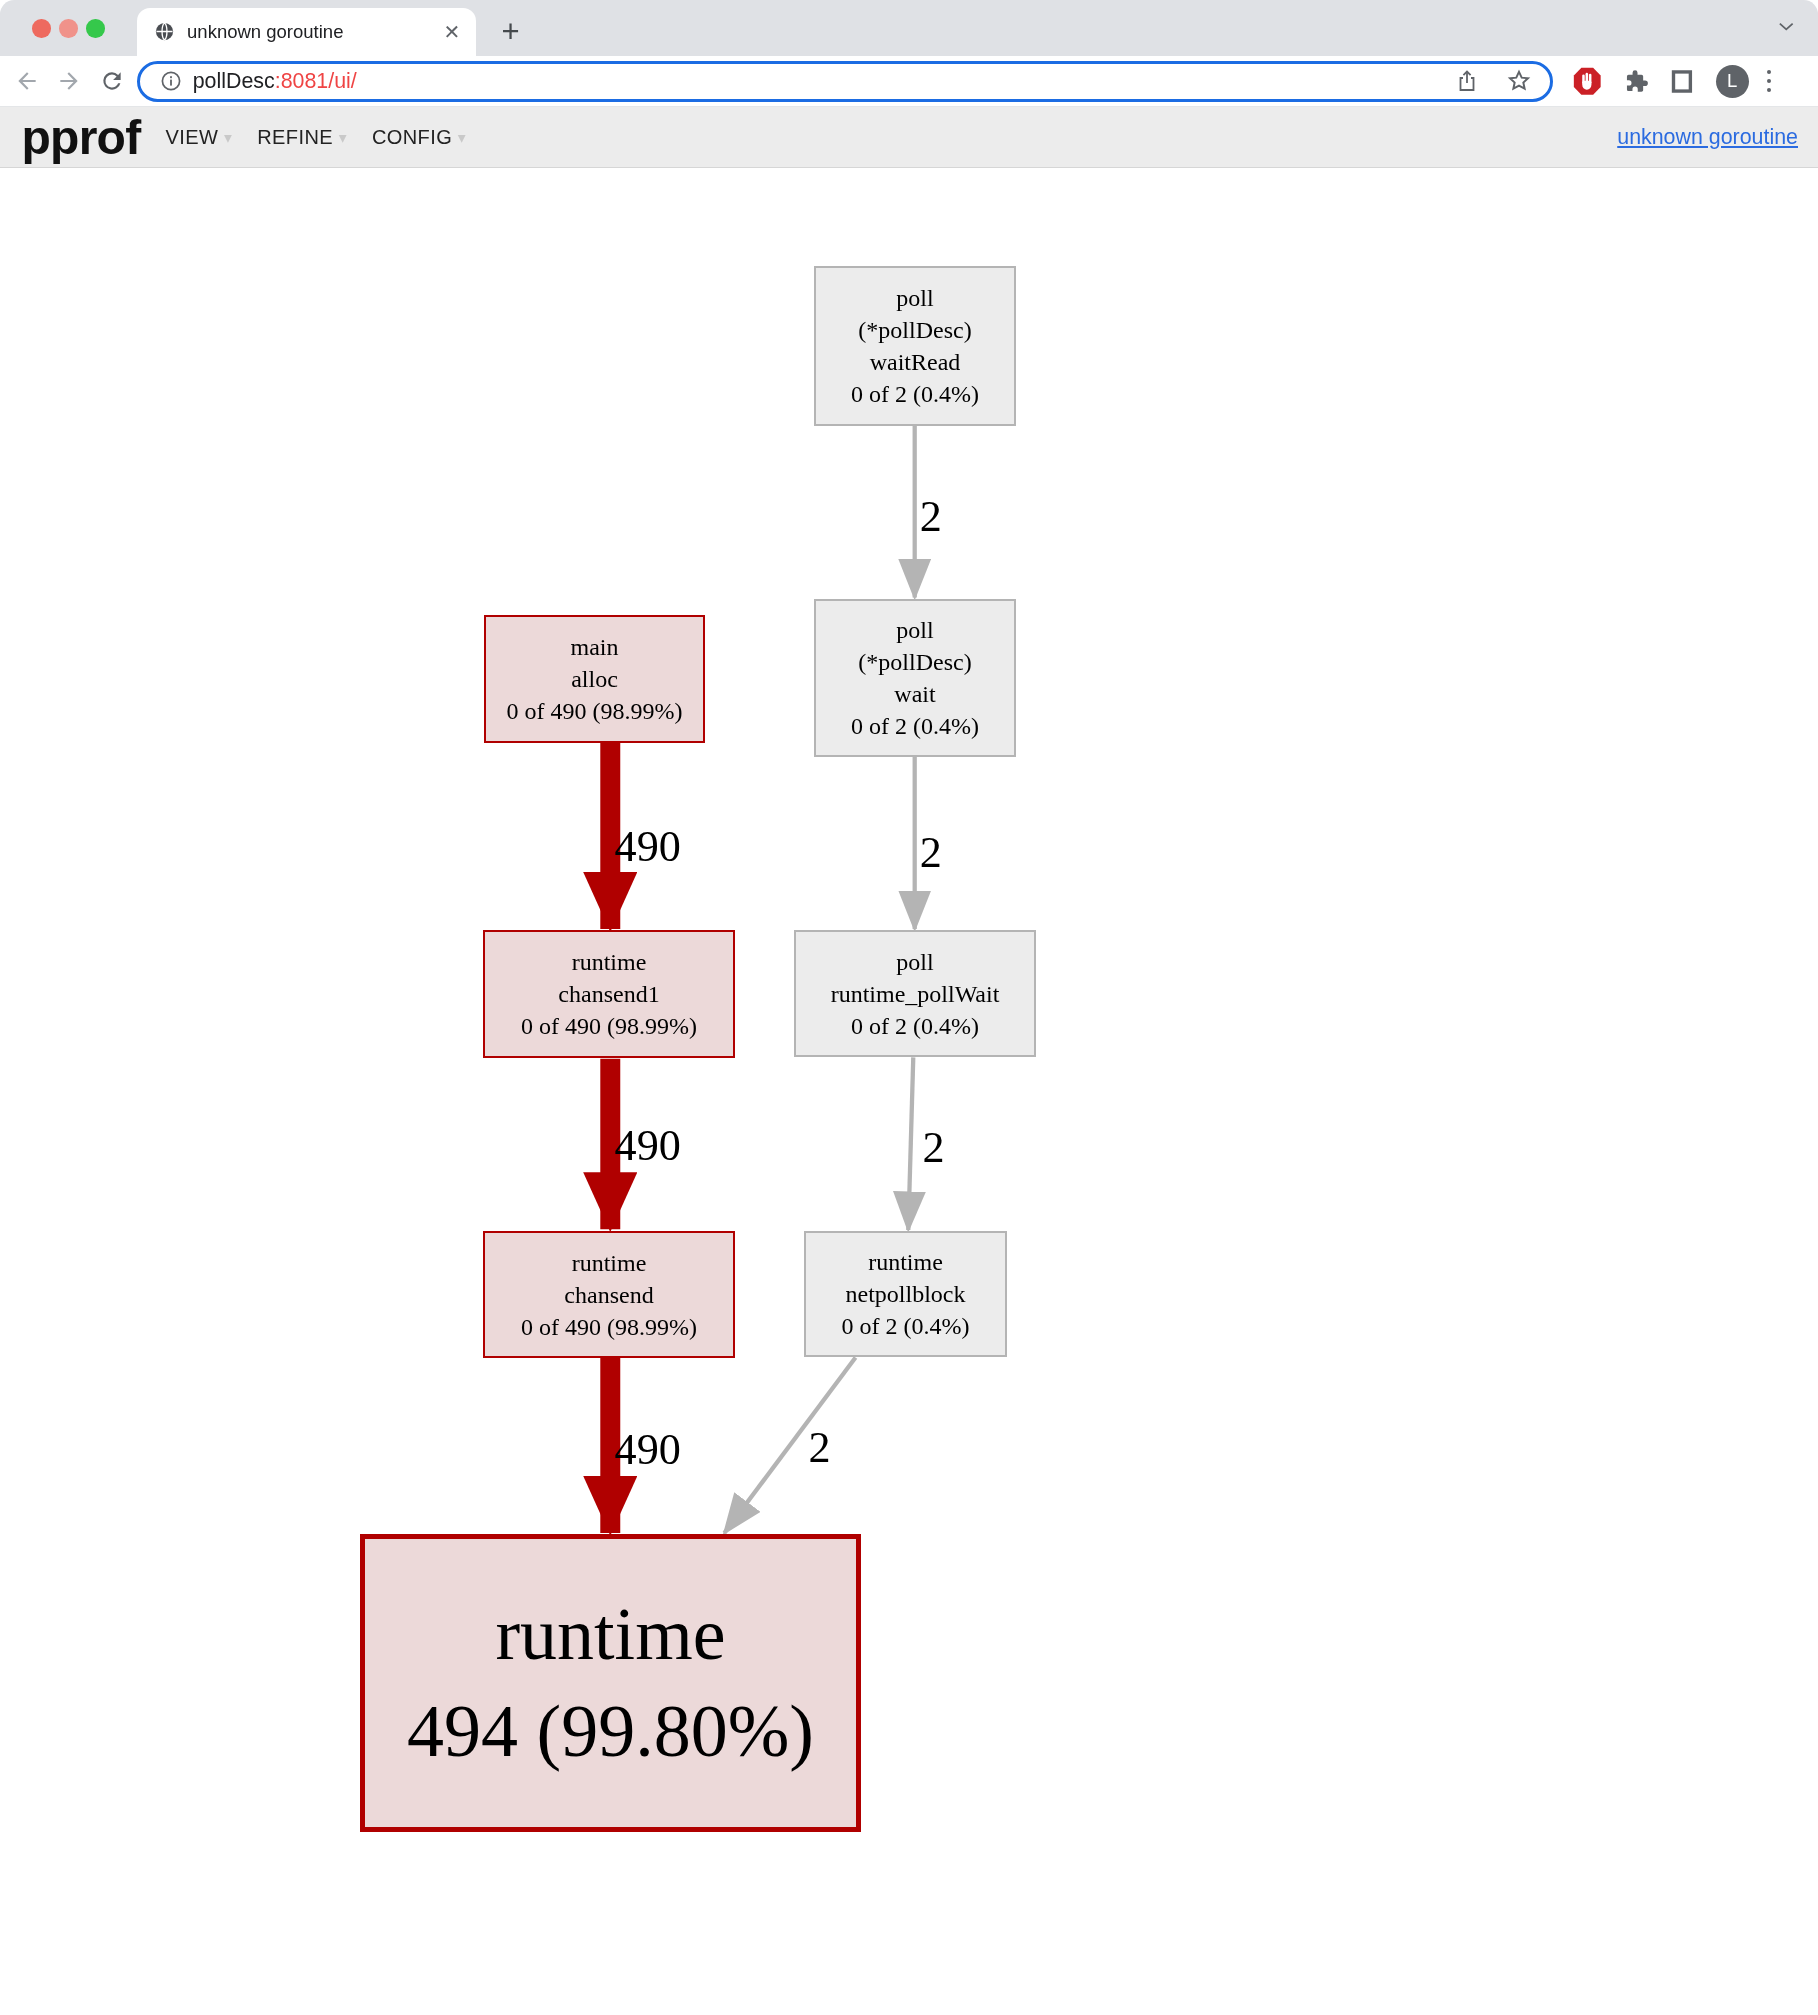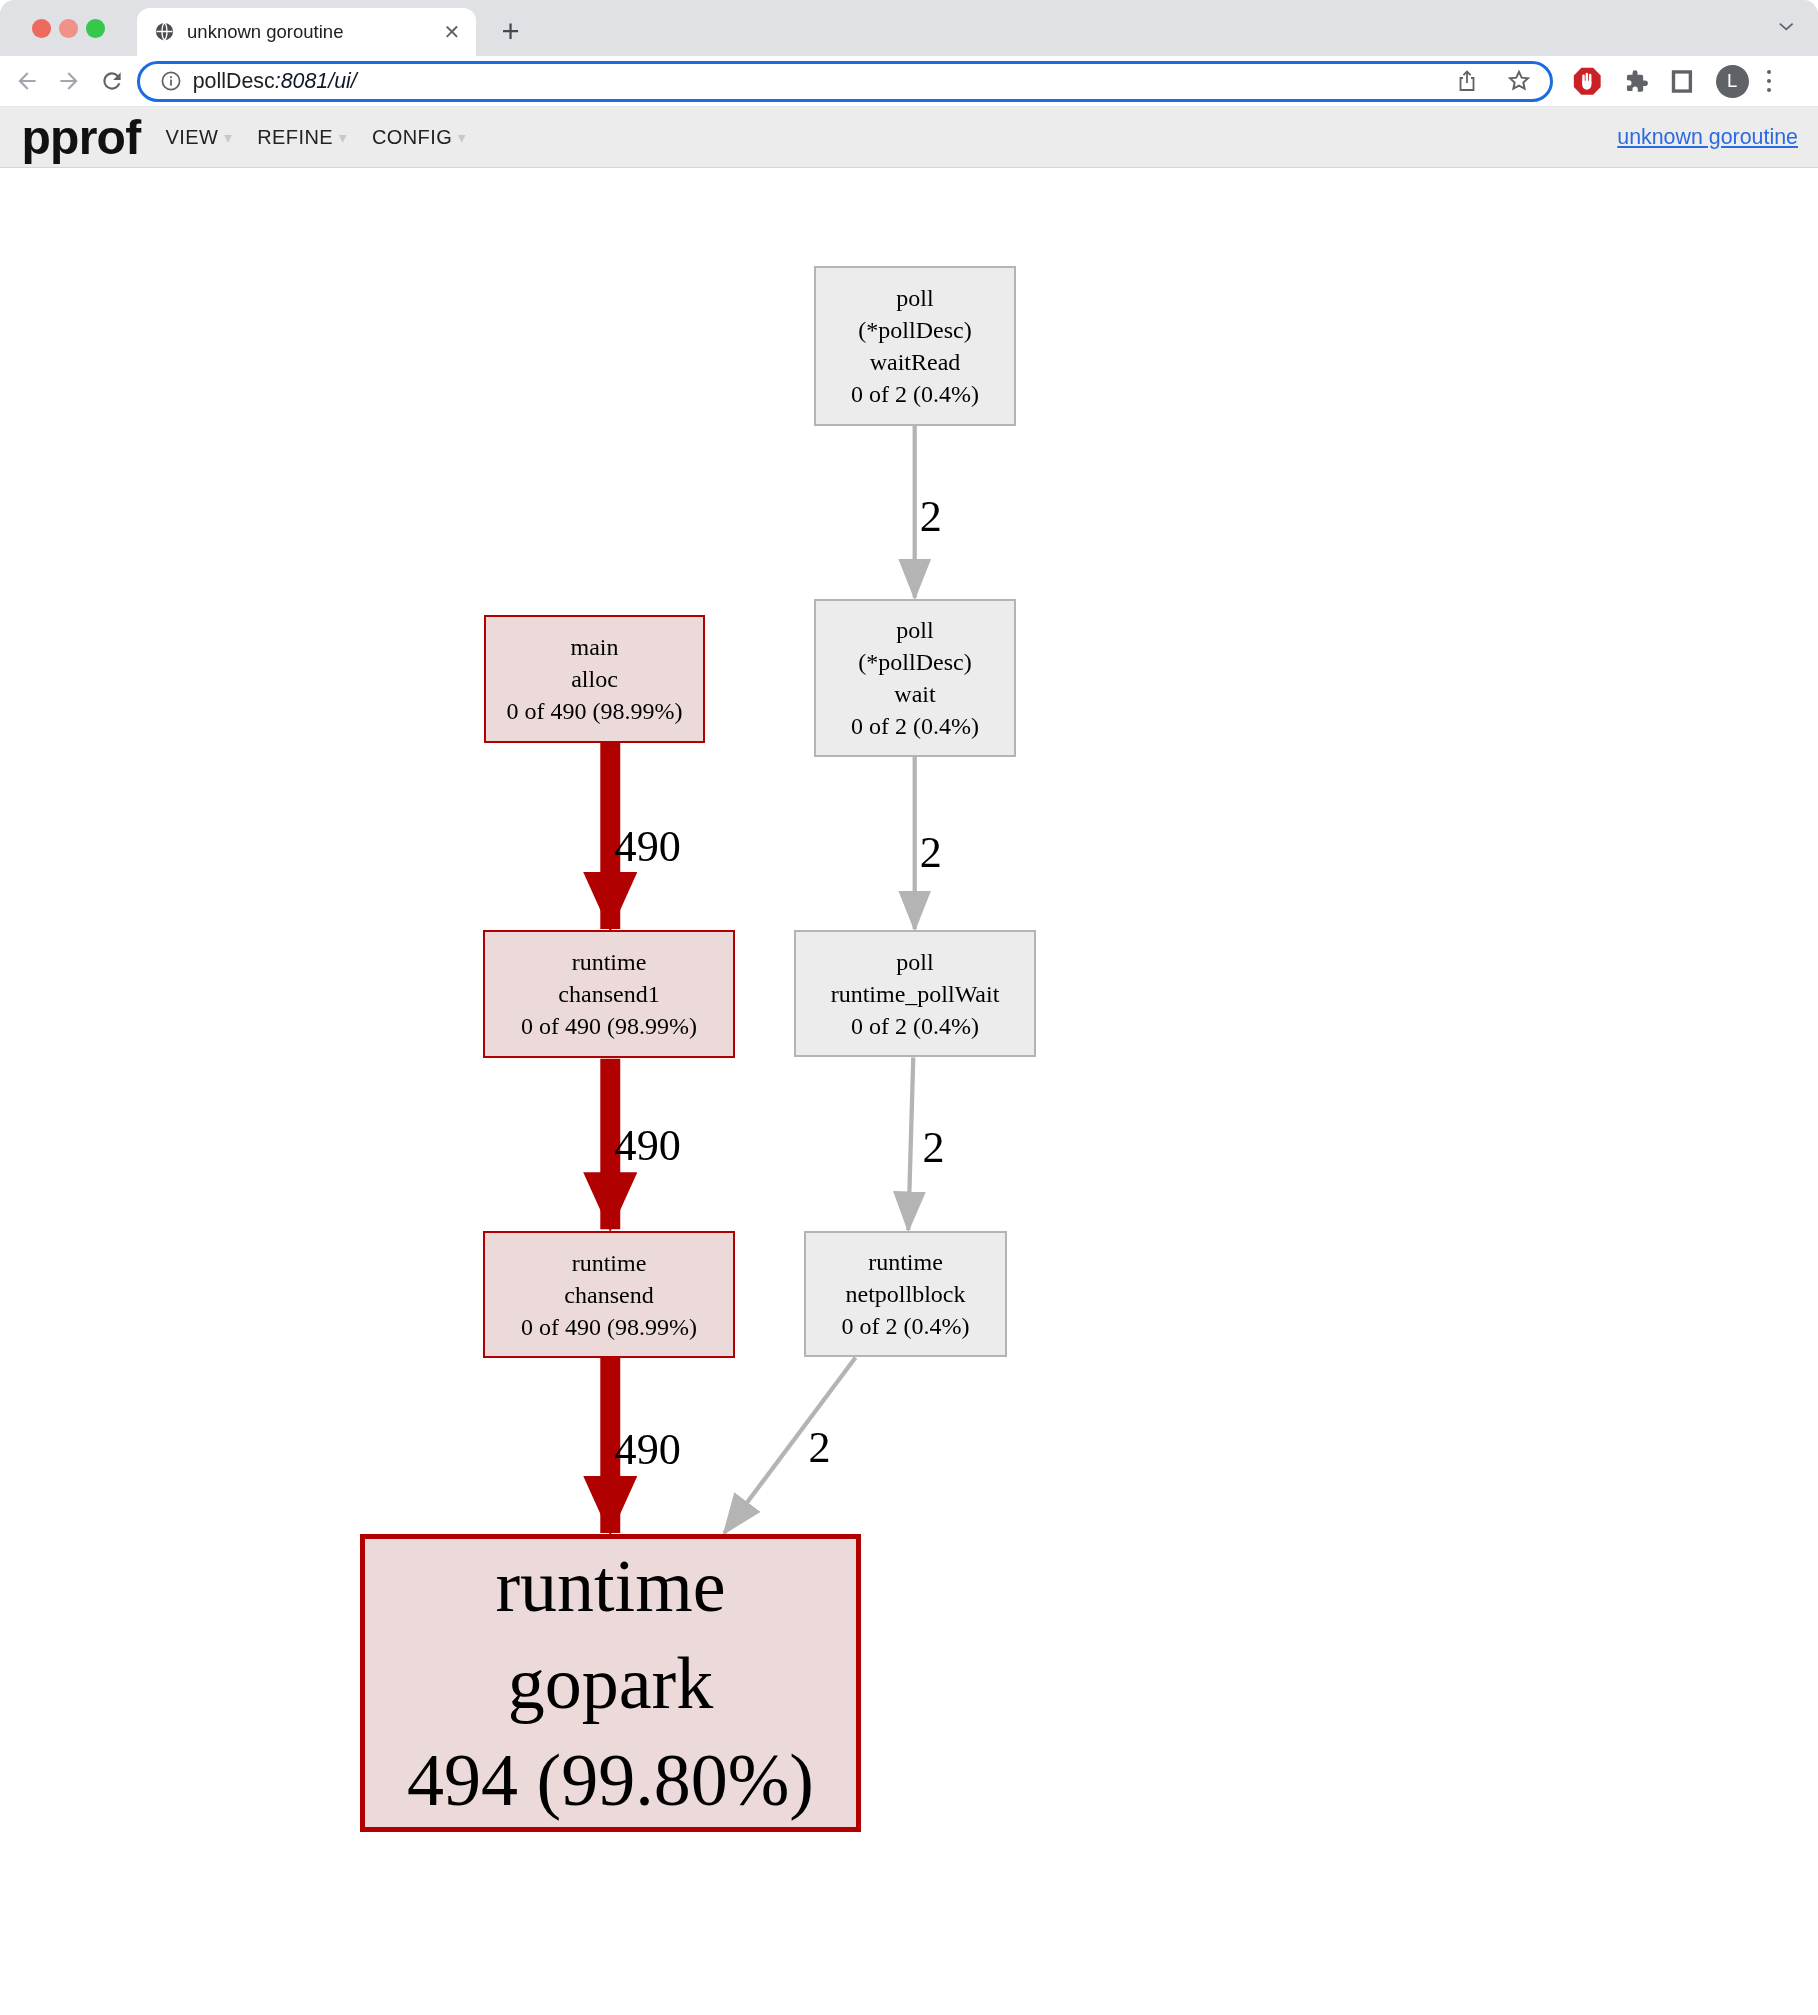--- a/index.html
+++ b/index.html
@@ -21,21 +21,21 @@
     align-items:center;justify-content:center;font-size:31px;color:#45494d;font-weight:300;}
   .strip-chevron{position:absolute;right:23px;top:20px;}
 
   
   .toolbar{position:absolute;left:0;top:56px;width:1818px;height:51px;background:#fff;
     display:flex;align-items:center;border-bottom:0.7px solid #e4e6e8;box-sizing:border-box;}
   .navbtn{width:31px;height:31px;display:flex;align-items:center;justify-content:center;margin-left:11.4px;}
   .omnibox{height:41px;flex:0 0 auto;width:1416px;margin-left:10px;border:3.6px solid #1b6ce3;
     border-radius:24px;background:#fff;display:flex;align-items:center;box-sizing:border-box;padding:0 18.5px;}
   .url{font-size:21.4px;color:#202124;margin-left:10px;white-space:nowrap;}
-  .url .path{color:#0f172a;font-style:italic;}
+  .url .path{color:#ef4444;}
   .ob-spacer{flex:1;}
   .ob-ic{margin-left:27px;display:flex;align-items:center;}
   .ext{margin-left:20px;display:flex;align-items:center;}
   .avatar{width:33px;height:33px;border-radius:50%;background:#5f6368;color:#fff;font-size:18.5px;
     display:flex;align-items:center;justify-content:center;margin-left:20px;}
   .kebab{margin-left:18.5px;margin-right:7.1px;display:flex;flex-direction:column;gap:5px;}
   .kebab i{width:4.3px;height:4.3px;border-radius:50%;background:#5f6368;display:block;}
 
   
   .pheader{position:absolute;left:0;top:107px;width:1818px;height:61px;background:#ececec;
@@ -238,18 +238,17 @@
   </div>
 
   <div class="node cold" style="left:804px;top:1231px;width:203px;height:126px;">
     <div class="ln">runtime</div>
     <div class="ln">netpollblock</div>
     <div class="ln">0 of 2 (0.4%)</div>
   </div>
 
   <div class="node hot big" style="left:360px;top:1534px;width:501px;height:298px;">
     <div class="ln">runtime</div>
-    <div class="ln">gopark</div>
     <div class="ln">494 (99.80%)</div>
   </div>
 
 </div>
 
 
 </body></html>

